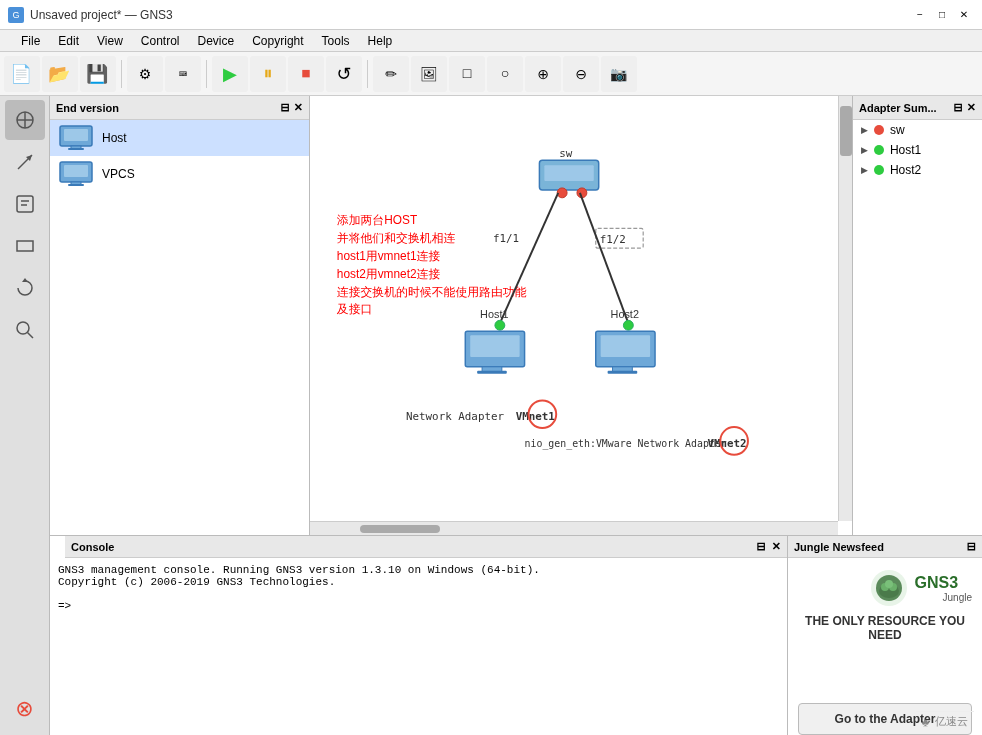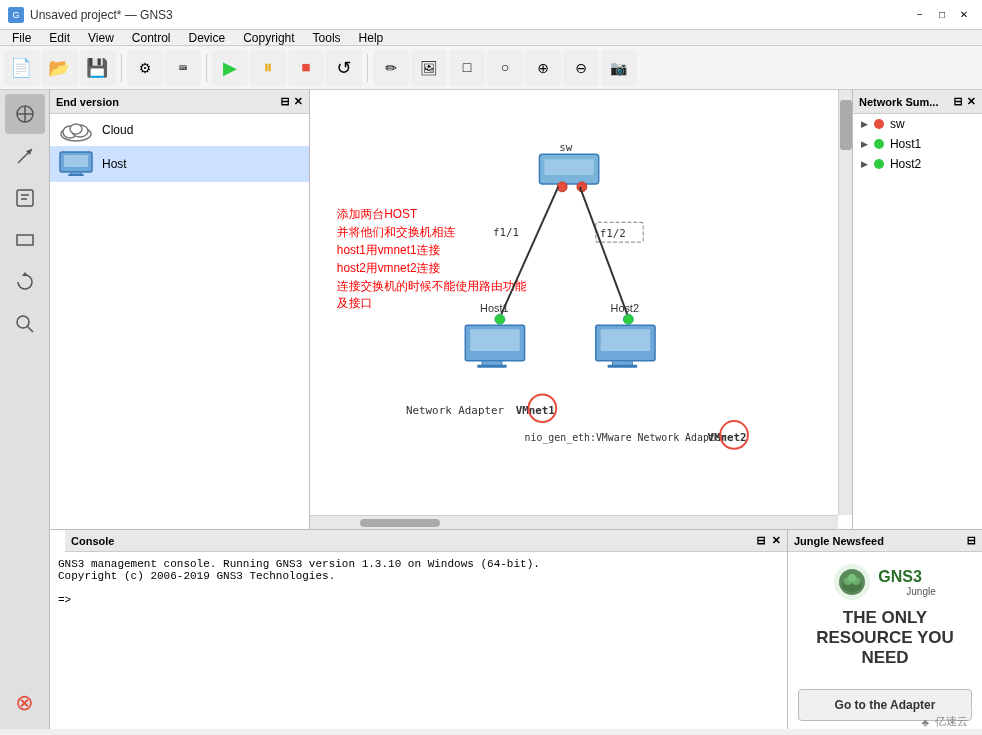--- a/index.html
+++ b/index.html
@@ -15,26 +15,26 @@
       padding: 0 8px;
       gap: 6px;
     }
     #titlebar .app-icon { width: 16px; height: 16px; background: #4a90d9; border-radius: 2px; display: flex; align-items: center; justify-content: center; font-size: 9px; color: white; }
     #titlebar .title-text { font-size: 12px; color: #333; flex: 1; }
     #titlebar .win-controls { display: flex; gap: 2px; }
     #titlebar .win-btn { width: 20px; height: 20px; display: flex; align-items: center; justify-content: center; font-size: 10px; cursor: pointer; border: none; background: transparent; }
 
     
     #menubar {
-      height: 16px;
+      height: 22px;
       background: #f0f0f0;
       border-bottom: 1px solid #ccc;
       display: flex;
       align-items: center;
-      padding: 0 4px;
+      padding: 0 13px;
       gap: 2px;
     }
     .menu-item {
       padding: 2px 8px;
       font-size: 12px;
       cursor: pointer;
       border-radius: 2px;
     }
 
     
@@ -224,22 +224,22 @@
       align-items: center;
       padding: 0 6px;
       font-size: 11px;
       font-weight: bold;
     }
     #jungle-header .panel-controls { margin-left: auto; }
     #jungle-content {
       flex: 1;
       display: flex;
       flex-direction: column;
-      align-items: center;
-      padding: 12px 10px 8px;
+      align-items: flex-end;
+      padding: 12px 10px 0;
       gap: 8px;
     }
     .jungle-logo {
       display: flex;
       align-items: center;
       gap: 8px;
     }
     .jungle-logo-icon {
       width: 36px; height: 36px;
       background: #e8f4e8;
@@ -249,21 +249,21 @@
       justify-content: center;
       font-size: 20px;
     }
     .jungle-logo-text {
       display: flex;
       flex-direction: column;
     }
     .jungle-logo-text .brand { font-size: 16px; font-weight: bold; color: #2a6e2a; }
     .jungle-logo-text .sub { font-size: 10px; color: #555; margin-left: 28px; }
     .jungle-tagline {
-      font-size: 17px;
+      font-size: 12px;
       font-weight: bold;
       text-align: center;
       color: #333;
     }
     .jungle-desc {
       font-size: 10px;
       text-align: center;
       color: #555;
       line-height: 1.4;
     }
@@ -398,44 +398,44 @@
 
       <div id="device-panel">
         <div id="device-panel-header">
           <span>End version</span>
           <div class="panel-controls">
             <span class="panel-btn">⊟</span>
             <span class="panel-btn">✕</span>
           </div>
         </div>
 
-        <div class="device-item">
-          <div style="width:36px; height:24px; position:relative;">
-            <svg width="36" height="24" viewBox="0 0 36 24">
-              <ellipse cx="18" cy="16" rx="15" ry="7" fill="white" stroke="#777" stroke-width="1.5"></ellipse>
-              <ellipse cx="12" cy="14" rx="7" ry="6" fill="white" stroke="#777" stroke-width="1.5"></ellipse>
-              <ellipse cx="22" cy="13" rx="8" ry="6" fill="white" stroke="#777" stroke-width="1.5"></ellipse>
-              <ellipse cx="18" cy="11" rx="6" ry="5" fill="white" stroke="#777" stroke-width="1.5"></ellipse>
-            </svg>
-          </div>
-          <span class="device-label">Cloud</span>
-        </div>
 
         <div class="device-item selected">
           <div style="width:36px; height:28px;">
             <svg width="36" height="28" viewBox="0 0 36 28">
               <rect x="2" y="2" width="32" height="20" rx="2" fill="#6ea8d8" stroke="#3a7ab8" stroke-width="1.5"></rect>
               <rect x="6" y="5" width="24" height="12" fill="#9dc8e8" rx="1"></rect>
               <rect x="13" y="22" width="10" height="3" fill="#6ea8d8" stroke="#3a7ab8" stroke-width="1"></rect>
               <rect x="10" y="24" width="16" height="2" fill="#3a7ab8" rx="1"></rect>
             </svg>
           </div>
           <span class="device-label">Host</span>
         </div>
 
+        <div class="device-item">
+          <div style="width:36px; height:28px;">
+            <svg width="36" height="28" viewBox="0 0 36 28">
+              <rect x="2" y="2" width="32" height="20" rx="2" fill="#6ea8d8" stroke="#3a7ab8" stroke-width="1.5"></rect>
+              <rect x="6" y="5" width="24" height="12" fill="#9dc8e8" rx="1"></rect>
+              <rect x="13" y="22" width="10" height="3" fill="#6ea8d8" stroke="#3a7ab8" stroke-width="1"></rect>
+              <rect x="10" y="24" width="16" height="2" fill="#3a7ab8" rx="1"></rect>
+            </svg>
+          </div>
+          <span class="device-label">VPCS</span>
+        </div>
       </div>
 
       <div id="canvas-area">
 
         <div style="position:absolute; right:0; top:0; bottom:14px; width:14px; background:#e8e8e8; border-left:1px solid #ccc; z-index:10;">
           <div style="width:12px; height:50px; background:#aaa; border-radius:3px; position:absolute; top:10px; left:1px;"></div>
         </div>
 
         <div style="position:absolute; bottom:0; left:0; right:14px; height:14px; background:#e8e8e8; border-top:1px solid #ccc; z-index:10; display:flex; align-items:center;">
           <div style="width:80px; height:8px; background:#aaa; border-radius:4px; margin-left:50px;"></div>
@@ -490,21 +490,21 @@
           <circle cx="218" cy="322" r="14" fill="none" stroke="#e74c3c" stroke-width="2"></circle>
 
           <text x="200" y="355" font-size="10" font-family="monospace" fill="#333">nio_gen_eth:VMware Network Adapter </text>
           <text x="385" y="355" font-size="11" font-family="monospace" fill="#333" font-weight="bold">VMnet2</text>
           <circle cx="412" cy="349" r="14" fill="none" stroke="#e74c3c" stroke-width="2"></circle>
         </svg>
       </div>
 
       <div id="topology-panel">
         <div id="topology-header">
-          <span>Network Sum...</span>
+          <span>Adapter Sum...</span>
           <div class="panel-controls">
             <span class="panel-btn">⊟</span>
             <span class="panel-btn">✕</span>
           </div>
         </div>
 
         <div class="topo-item">
           <span class="topo-chevron">▶</span>
           <div class="topo-dot red"></div>
           <span>sw</span>

